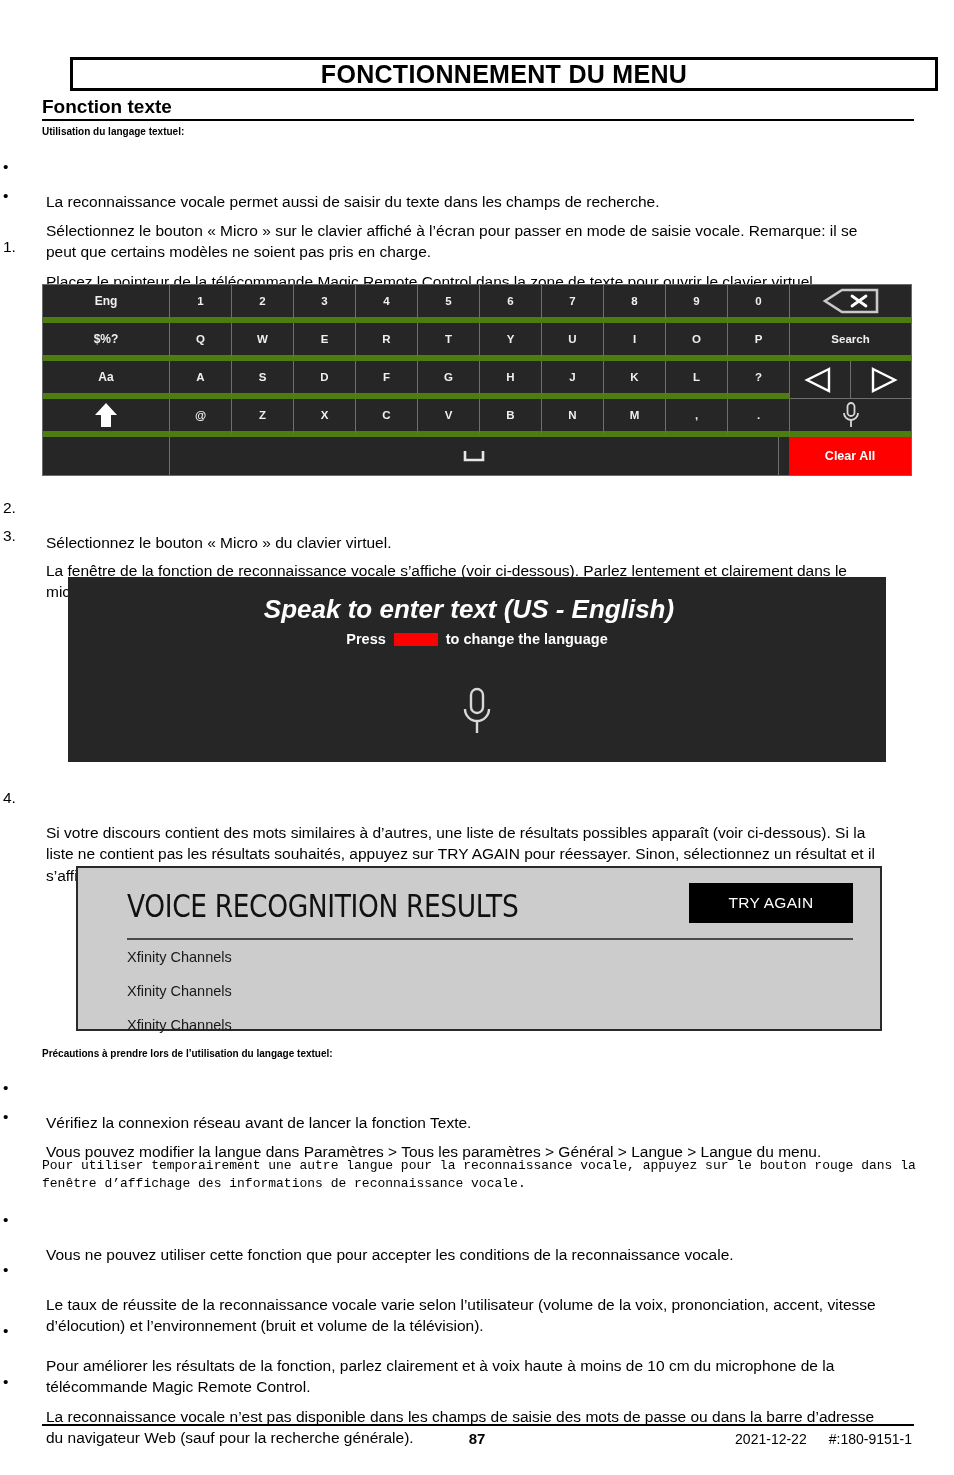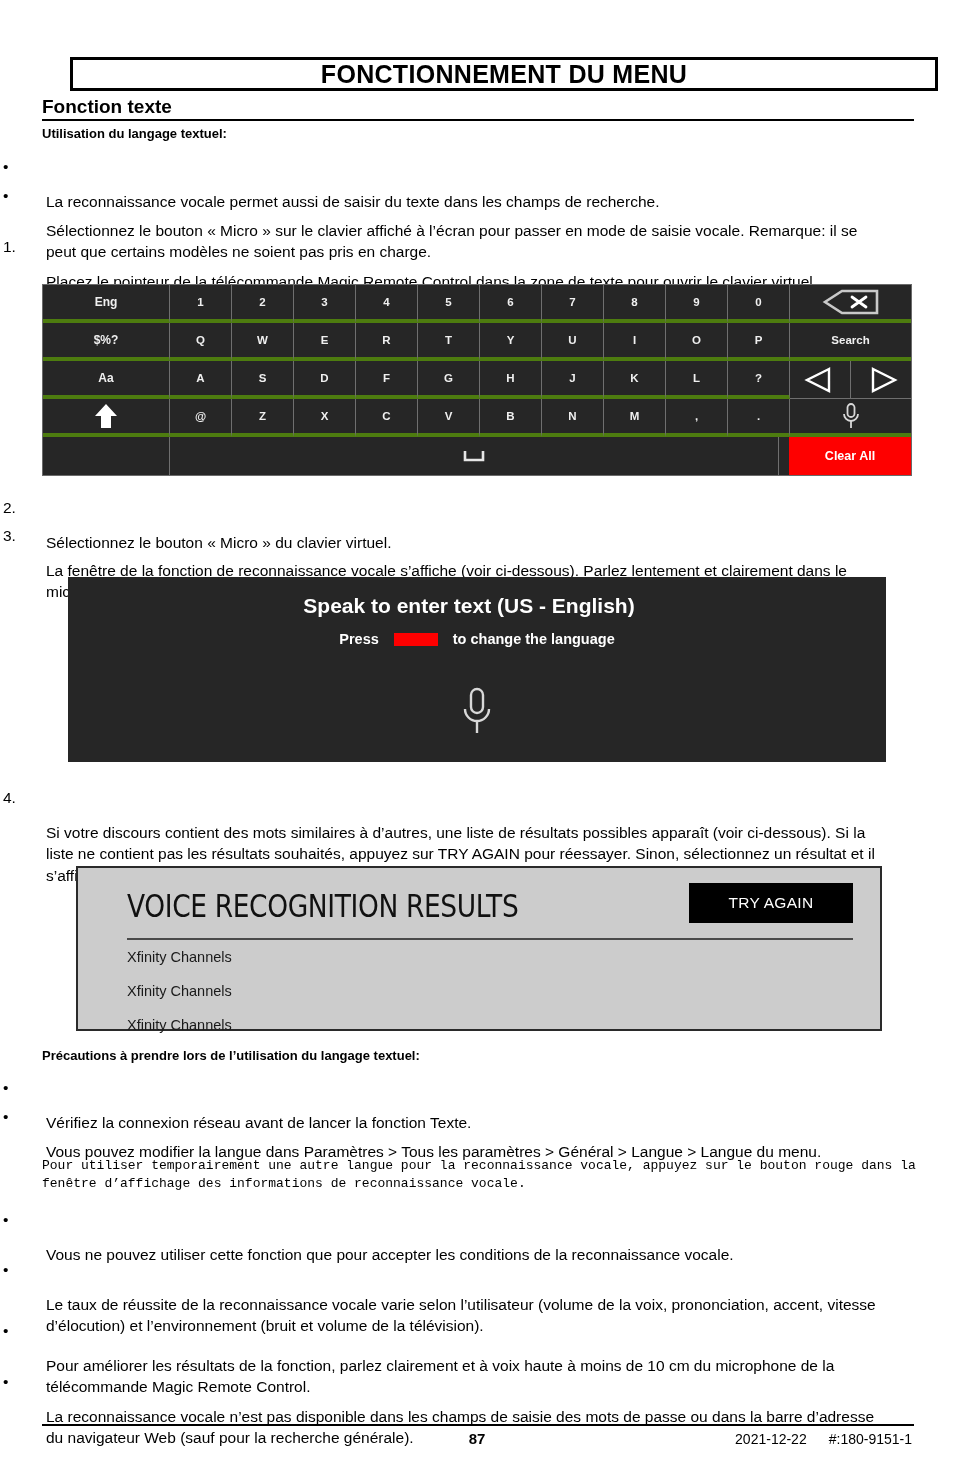--- a/index.html
+++ b/index.html
@@ -57,21 +57,21 @@
     height: 0;
     border-top: 2px solid #000;
   }
   .rule-top { top: 119px; }
   .rule-bottom { top: 1424px; }
 
   
   .subhead {
     position: absolute;
     left: 42px;
-    font-size: 13px;
+    font-size: 10px;
     font-weight: bold;
     width: 876px;
   }
   .para {
     position: absolute;
     font-size: 13px;
     line-height: 1.38;
     width: 876px;
     font-family: Liberation Mono, monospace;
   }
@@ -104,21 +104,21 @@
     box-sizing: border-box;
     display: flex;
     flex-direction: column;
   }
   .kb-row {
     display: flex;
     height: 38px;
   }
   .kb-key {
     border-right: 1px solid #6f6f6f;
-    border-bottom: 4px solid #4d7c0f;
+    border-bottom: 6px solid #4d7c0f;
     display: flex;
     align-items: center;
     justify-content: center;
     color: #f0f0f0;
     font-size: 11.5px;
     font-weight: bold;
     box-sizing: border-box;
   }
   .kb-key.last { border-right: none; }
   .kb-row.last .kb-key { border-bottom: none; }
@@ -162,35 +162,36 @@
     height: 185px;
     background: #262626;
     box-sizing: border-box;
   }
   .speak-title {
     position: absolute;
     top: 17px;
     left: 0; right: 16px;
     text-align: center;
     color: #ffffff;
-    font-size: 21px;
-    font-weight: bold;
+    font-size: 26px;
+    font-weight: bold;
+    font-style: italic;
   }
   .speak-sub {
     position: absolute;
     top: 54px;
     left: 0; right: 0;
     text-align: right;
     color: #ffffff;
     font-size: 14.5px;
     font-weight: bold;
     display: flex;
     align-items: center;
     justify-content: center;
-    gap: 10px;
+    gap: 3px;
   }
   .red-chip {
     display: inline-block;
     width: 44px;
     height: 13px;
     background: #fe0000;
     margin: 0 5px;
     vertical-align: middle;
   }
   .speak-mic {

